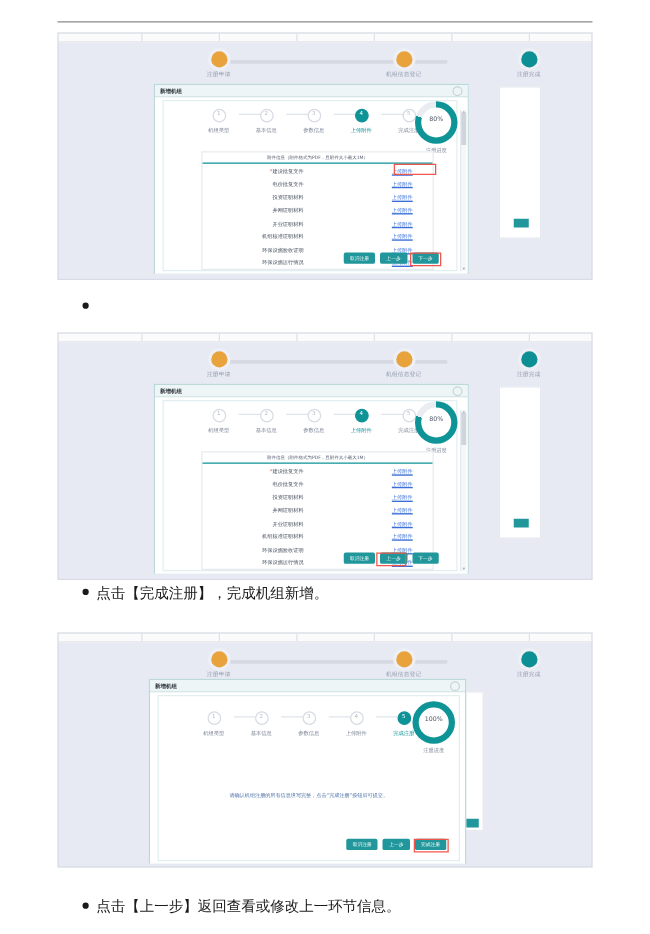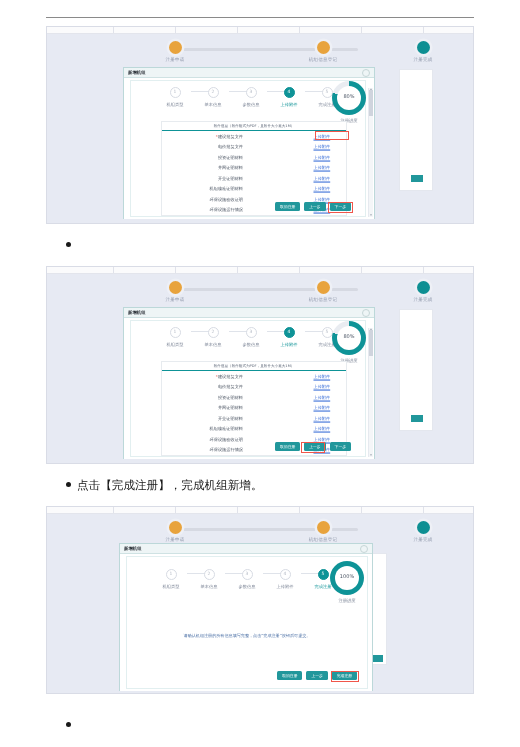--- a/index.html
+++ b/index.html
@@ -445,21 +445,21 @@
       </div>
       <div class="vscroll">
         <div class="arrow up">▲</div>
         <div class="thumb"></div>
         <div class="arrow dn">▼</div>
       </div>
     </div>
   </div>
 </div>
 
-<div class="cap" style="top:478px;text-align:right;">
+<div class="cap" style="top:467px;text-align:right;">
   <span class="bullet"></span><span>点击【完成注册】，完成机组新增。</span>
 </div>
 
 <div class="shot" id="shot3" style="top:506px;height:188px;">
   <div class="browser-strip">
     <div class="tab-seam" style="left:66px;"></div>
     <div class="tab-seam" style="left:128px;"></div>
     <div class="tab-seam" style="left:190px;"></div>
     <div class="tab-seam" style="left:252px;"></div>
     <div class="tab-seam" style="left:314px;"></div>
@@ -534,14 +534,14 @@
           <div class="btn">上一步</div>
           <div class="btn">完成注册</div>
         </div>
         <div class="hl-box" style="right:8px;bottom:6px;width:28px;height:11px;"></div>
       </div>
     </div>
   </div>
 </div>
 
 <div class="cap" style="top:718px;">
-  <span class="bullet"></span>
+  <span class="bullet"></span><span>点击【上一步】返回查看或修改上一环节信息。</span>
 </div>
 
 </body></html>

